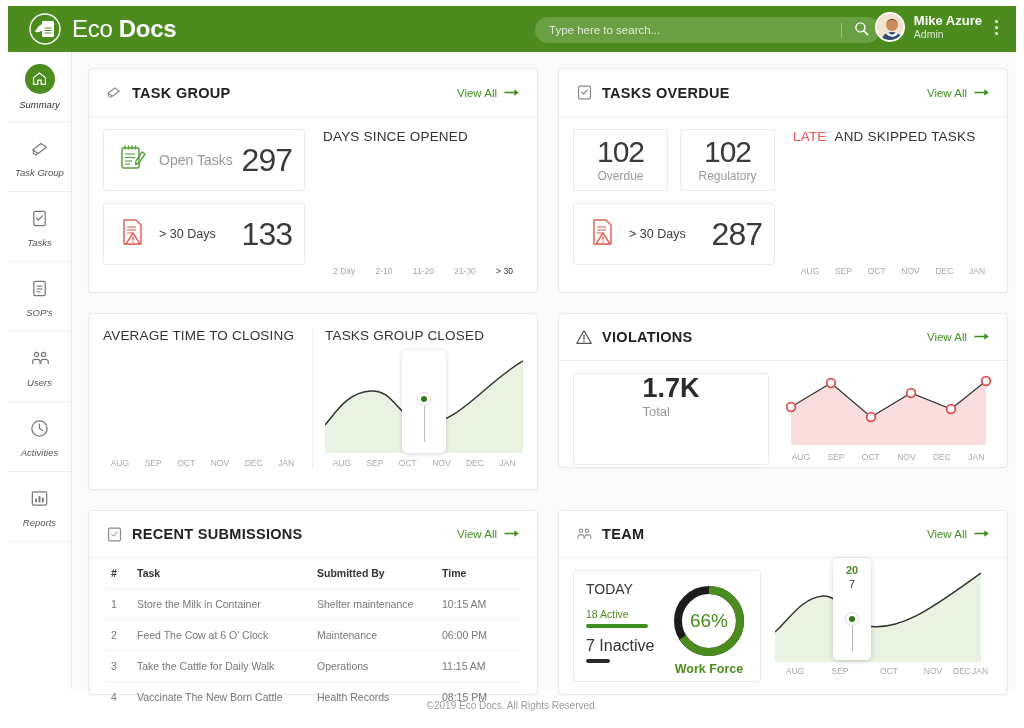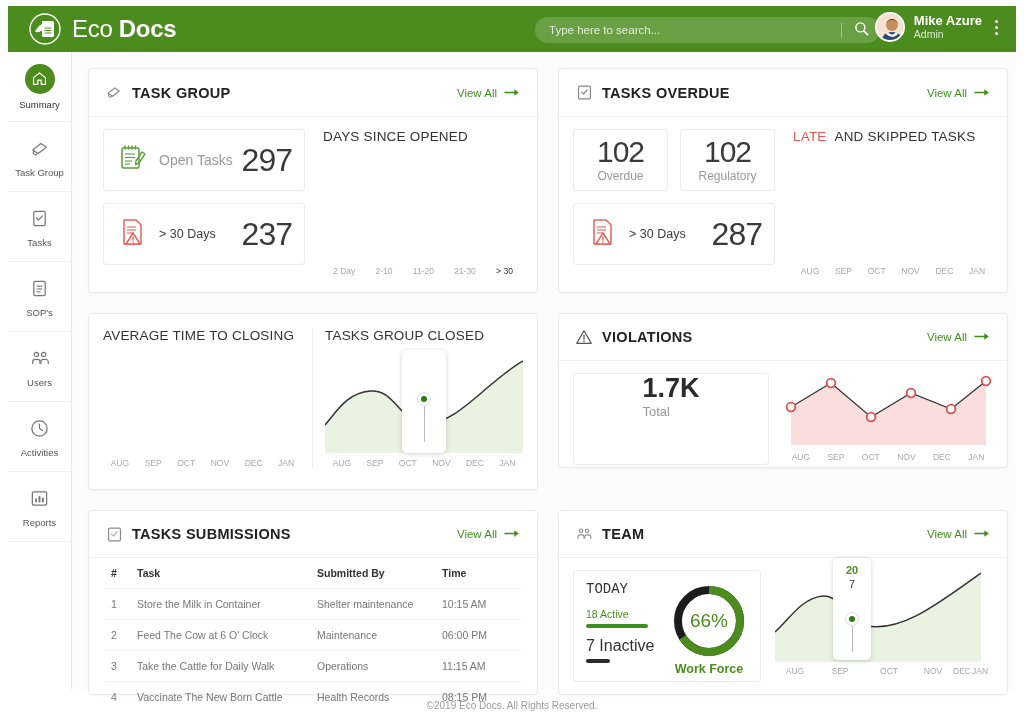--- a/index.html
+++ b/index.html
@@ -44,21 +44,21 @@
   }
   .user-text { margin-left: 9px; line-height: 1.15; }
   .user-name { color:#fff; font-size: 13px; font-weight:700; }
   .user-role { color:#dbe9cf; font-size: 10.5px; }
   .kebab { margin-left: 11px; display:flex; flex-direction:column; gap:3px; cursor:pointer; padding:2px; }
   .kebab span { width:3px; height:3px; border-radius:50%; background:#fff; }
 
   
   .sidebar {
     position:absolute; left:8px; top:52px; width:64px; height:637px;
-    background:#fff; border-right:1px solid #e8e8e8;
+    background:#fff; border-right:1px solid #e8e8e8;font-style:italic;
   }
   .nav-item {
     height:70px; display:flex; flex-direction:column; align-items:center;
     justify-content:center; gap:5px; border-bottom:1px solid #eeeeee; cursor:pointer;
   }
   .nav-item .nav-label { font-size:9.5px; color:#555; }
   .nav-item.active .nav-label { color:#333; }
   .nav-icon { width:26px; height:26px; display:flex; align-items:center; justify-content:center; }
   .nav-icon.home {
     background:#4c8c1e; border-radius:50%; width:30px; height:30px;
@@ -116,21 +116,21 @@
     text-align:left; font-size:10.5px; color:#333; font-weight:700;
     padding: 9px 6px; border-bottom:1px solid #eee;
   }
   .tbl td {
     font-size:10.5px; color:#777; padding: 9px 6px; border-bottom:1px solid #f2f2f2;
   }
   .footer {
     position:absolute; left:0; top:700px; width:1024px; text-align:center;
     font-size:10px; color:#9a9a9a;
   }
-  .today-label { font-size:14px; color:#333;font-family:Liberation Mono, monospace; }
+  .today-label { font-size:14px; color:#333; }
   .legend-a { font-size:10.5px; color:#4c8c1e; }
   .legend-b { font-size:16px; color:#333; }
   .legend-bar-g { width:62px; height:4px; background:#3f8f1f; border-radius:2px; margin-top:4px; }
   .legend-bar-k { width:24px; height:4px; background:#2b2b2b; border-radius:2px; margin-top:4px; }
   .tooltip {
     position:absolute; background:#fff; border-radius:5px;
     box-shadow:0 1px 5px rgba(0,0,0,0.18); text-align:center;
   }
 </style>
 </head>
@@ -325,21 +325,21 @@
                     <line x1="11" y1="12" x2="20" y2="12"></line>
                       <line x1="11" y1="15" x2="20" y2="15"></line>
                     <line x1="11" y1="18" x2="18" y2="18"></line>
                   </g>
                   <path d="M17 18 l7 11 h-14 z" fill="#fff" stroke="#e0655e" stroke-width="1.5" stroke-linejoin="round"></path>
                   <line x1="17" y1="22" x2="17" y2="25" stroke="#e0655e" stroke-width="1.4" stroke-linecap="round"></line>
                   <circle cx="17" cy="27" r="0.8" fill="#e0655e"></circle>
                 </svg>
               </span>
               <span class="stat-label" style="margin-left:9px; color:#3a3a3a; font-size:12.5px;">&gt; 30 Days</span>
-              <span class="stat-num">237</span>
+              <span class="stat-num">133</span>
             </div>
           </div>
 
           <div style="flex:1; margin-left:18px;">
             <div class="mini-title">DAYS SINCE OPENED</div>
             <div class="barchart" style="height:105px; margin-top:12px;">
               <div class="bar-col">
                   <div class="bar" style="height:62%; background:#9ec17f;"></div>
                 </div>
               <div class="bar-col">
@@ -591,21 +591,21 @@
       </div>
 
       <div class="card" style="height:185px;">
         <div class="card-head" style="height:47px;">
           <span class="head-icon">
             <svg width="17" height="17" viewBox="0 0 20 20">
               <rect x="3" y="2.5" width="14" height="15" rx="1.5" fill="none" stroke="#8a8a8a" stroke-width="1.4"></rect>
               <path d="M6.5 9.5 l2.3 2.3 l4.5 -4.8" fill="none" stroke="#aaa" stroke-width="1.3" stroke-linecap="round" stroke-linejoin="round"></path>
             </svg>
           </span>
-          <span class="card-title">TASKS SUBMISSIONS</span>
+          <span class="card-title">RECENT SUBMISSIONS</span>
           <span class="view-all">
             <span>View All</span>
             <span>
               <svg width="17" height="9" viewBox="0 0 18 10">
                 <line x1="0" y1="5" x2="13" y2="5" stroke="#3f8f1f" stroke-width="1.7"></line>
                 <path d="M11 1.5 L16 5 L11 8.5 z" fill="#3f8f1f"></path>
               </svg>
             </span>
           </span>
         </div>

